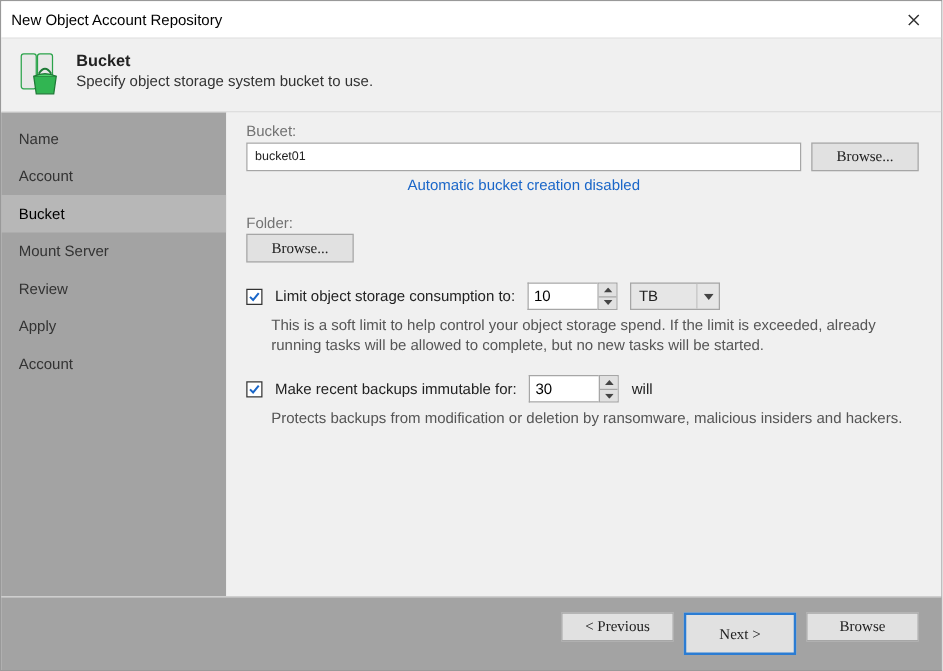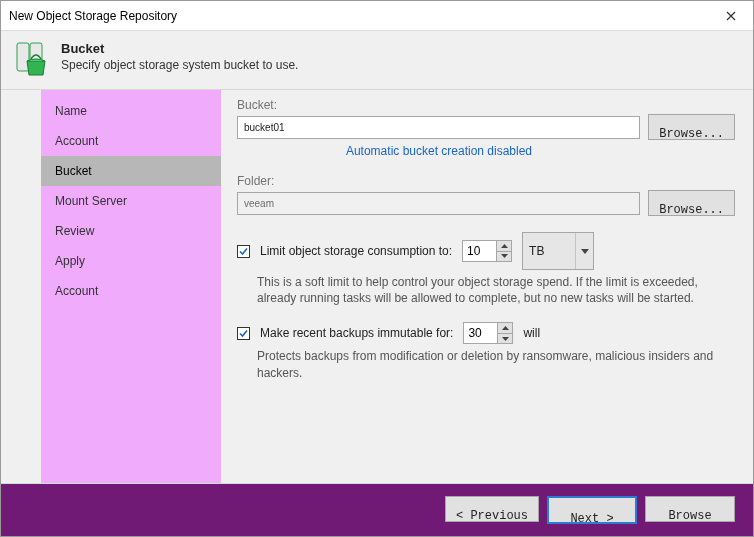--- a/index.html
+++ b/index.html
@@ -8,58 +8,58 @@
   .titlebar { height:30px; background:#fff; border-bottom:1px solid #ddd; display:flex; align-items:center; padding:0 0 0 8px; }
   .titlebar .title { flex:1; font-size:12px; color:#000; }
   .titlebar .close { width:45px; height:29px; display:flex; align-items:center; justify-content:center; font-size:15px; color:#333; cursor:default; }
 
   .headerband { display:flex; align-items:flex-start; padding:10px 14px 12px 14px; background:#f0f0f0; border-bottom:1px solid #d8d8d8; }
   .headerband .hicon { width:36px; height:36px; margin-right:10px; position:relative; }
   .headerband h1 { margin:0; font-size:13px; font-weight:600; color:#222; }
   .headerband p { margin:2px 0 0 0; font-size:12px; color:#333; }
 
   .body { flex:1; display:flex; min-height:0; }
-  .sidebar { width:180px; background:#f0abfc; padding:6px 0;margin-left:40px; }
+  .sidebar { width:180px; background:#a3a3a3; padding:6px 0; }
   .sidebar .item { padding:8px 14px; font-size:12px; color:#333; cursor:default; }
   .sidebar .item.selected { background:#b7b7b7; color:#000; }
   .content { flex:1; padding:8px 18px 8px 16px; background:#f0f0f0; }
 
   .lbl { font-size:12px; color:#737373; margin-bottom:2px; }
   .row { display:flex; align-items:center; gap:8px; }
   .txt { height:23px; border:1px solid #a6a6a6; background:#fff; padding:2px 6px; font-family:inherit; font-size:10px; color:#222; }
   .txt.readonly { background:#f0f0f0; color:#6b6b6b; }
-  .btn { height:23px; min-width:86px; border:1px solid #a6a6a6; background:#e1e1e1; font-family:Liberation Mono, monospace; font-size:12px; color:#222; padding:12px 10px; cursor:default; }
+  .btn { height:23px; min-width:86px; border:1px solid #a6a6a6; background:#e1e1e1; font-family:Liberation Serif, serif; font-size:12px; color:#222; padding:0 10px; cursor:default; }
   .btn:disabled { color:#9a9a9a; }
-  .btn.primary { border:2px solid #2b7cd3; background:#e1e1e1; height:23px; line-height:19px; }
+  .btn.primary { border:2px solid #2b7cd3; background:#e1e1e1; height:34px; line-height:19px; }
   .hint-link { color:#1a66c8; font-size:12px; text-align:center; margin-top:4px; cursor:default; }
   .block { margin-bottom:16px; }
   .checkrow { display:flex; align-items:center; gap:10px; }
   .checkbox { width:13px; height:13px; border:1px solid #333; background:#fff; display:inline-flex; align-items:center; justify-content:center; font-size:11px; color:#1a66c8; line-height:1; }
   .spin { display:inline-flex; align-items:stretch; height:22px; }
-  .spin input { width:34px; height:22px; border:1px solid #a6a6a6; border-right:none; font-family:inherit; font-size:12px; padding:0 4px; text-align:left; }
+  .spin input { width:56px; height:22px; border:1px solid #a6a6a6; border-right:none; font-family:inherit; font-size:12px; padding:0 4px; text-align:left; }
   .arrows { width:16px; display:flex; flex-direction:column; border:1px solid #a6a6a6; }
   .arrow { flex:1; background:#e1e1e1; display:flex; align-items:center; justify-content:center; }
   .arrow + .arrow { border-top:1px solid #a6a6a6; }
   .arrow svg { display:block; }
-  .combo { display:inline-flex; align-items:stretch; height:38px; border:1px solid #a6a6a6; background:#e6e6e6; }
+  .combo { display:inline-flex; align-items:stretch; height:22px; border:1px solid #a6a6a6; background:#e6e6e6; }
   .combo .cval { width:52px; padding:0 6px; display:flex; align-items:center; font-size:12px; }
   .combo .carrow { width:18px; border-left:1px solid #c4c4c4; display:flex; align-items:center; justify-content:center; }
   .help { margin:4px 0 0 20px; font-size:12px; color:#555; line-height:1.35; }
 
-  .footer { border-top:1px solid #d8d8d8; background:#701a75; padding:12px 18px; display:flex; justify-content:flex-end; gap:8px; }
+  .footer { border-top:1px solid #d8d8d8; background:#a3a3a3; padding:12px 18px; display:flex; justify-content:flex-end; gap:8px; }
   .footer .btn { min-width:90px; }
 
 </style>
 </head>
 <body>
 
 <div class="window">
 
   <div class="titlebar">
-    <div class="title">New Object Storage Repository</div>
+    <div class="title">New Object Account Repository</div>
     <div class="close">
       <svg width="10" height="10" viewBox="0 0 10 10">
           <path d="M1 1 L9 9 M9 1 L1 9" stroke="#333" stroke-width="1.2"></path>
         </svg>
     </div>
   </div>
 
   <div class="headerband">
     <div class="hicon">
       <svg width="36" height="36" viewBox="0 0 36 36">
@@ -95,21 +95,20 @@
         <div class="row">
           <input class="txt" style="flex: 1 1 0%;" type="text" value="bucket01">
           <button class="btn">Browse...</button>
         </div>
         <div class="hint-link" style="width:calc(100% - 94px);">Automatic bucket creation disabled</div>
       </div>
 
       <div class="block">
         <div class="lbl">Folder:</div>
         <div class="row">
-          <input class="txt readonly" style="flex: 1 1 0%;" type="text" readonly="" value="veeam">
           <button class="btn">Browse...</button>
         </div>
       </div>
 
       <div class="block">
         <div class="checkrow">
           <span class="checkbox">
             <svg width="11" height="11" viewBox="0 0 11 11">
                 <path d="M2 5.5 L4.5 8 L9 2.5" stroke="#1a66c8" stroke-width="1.6" fill="none"></path>
               </svg>

